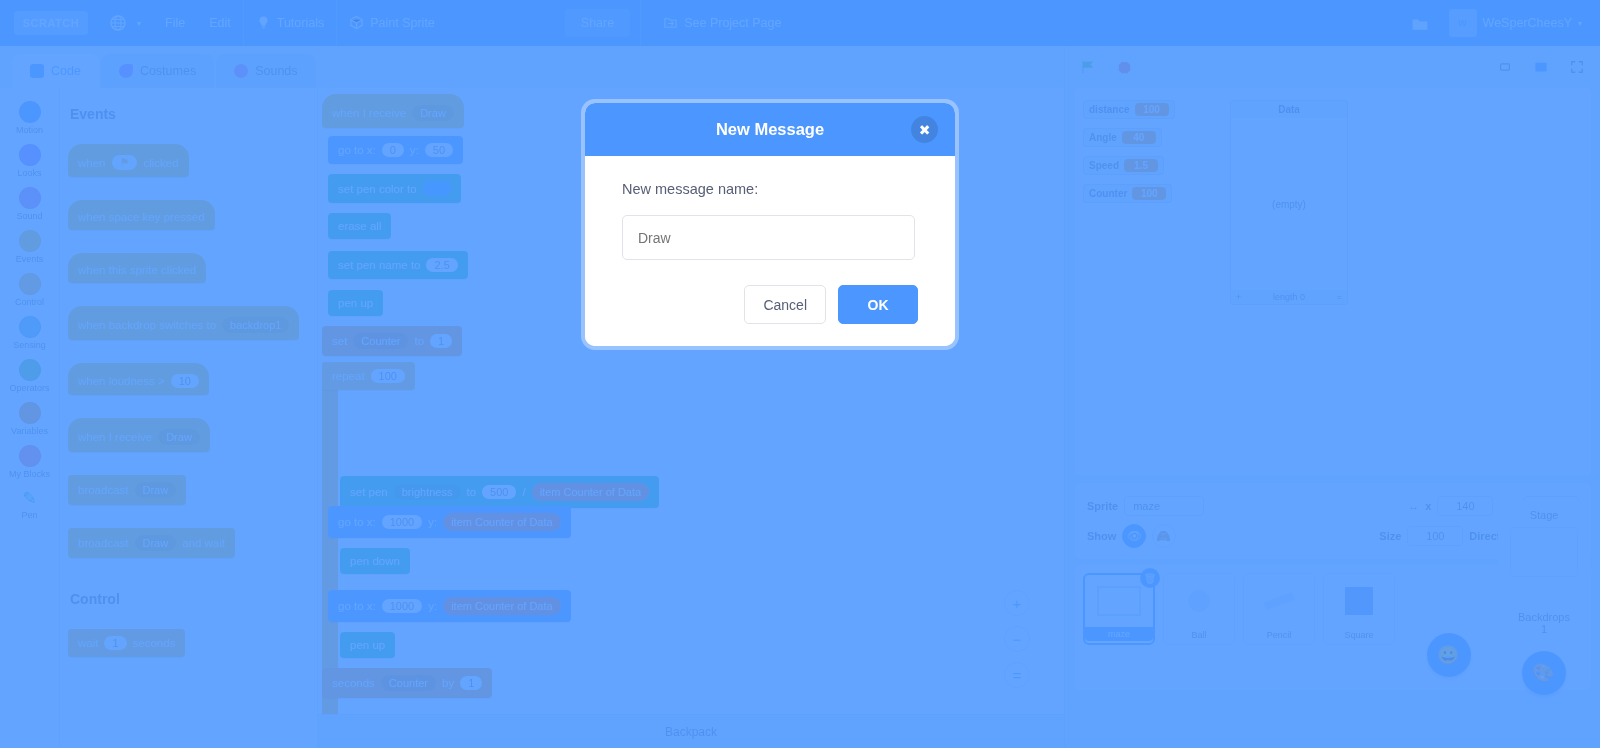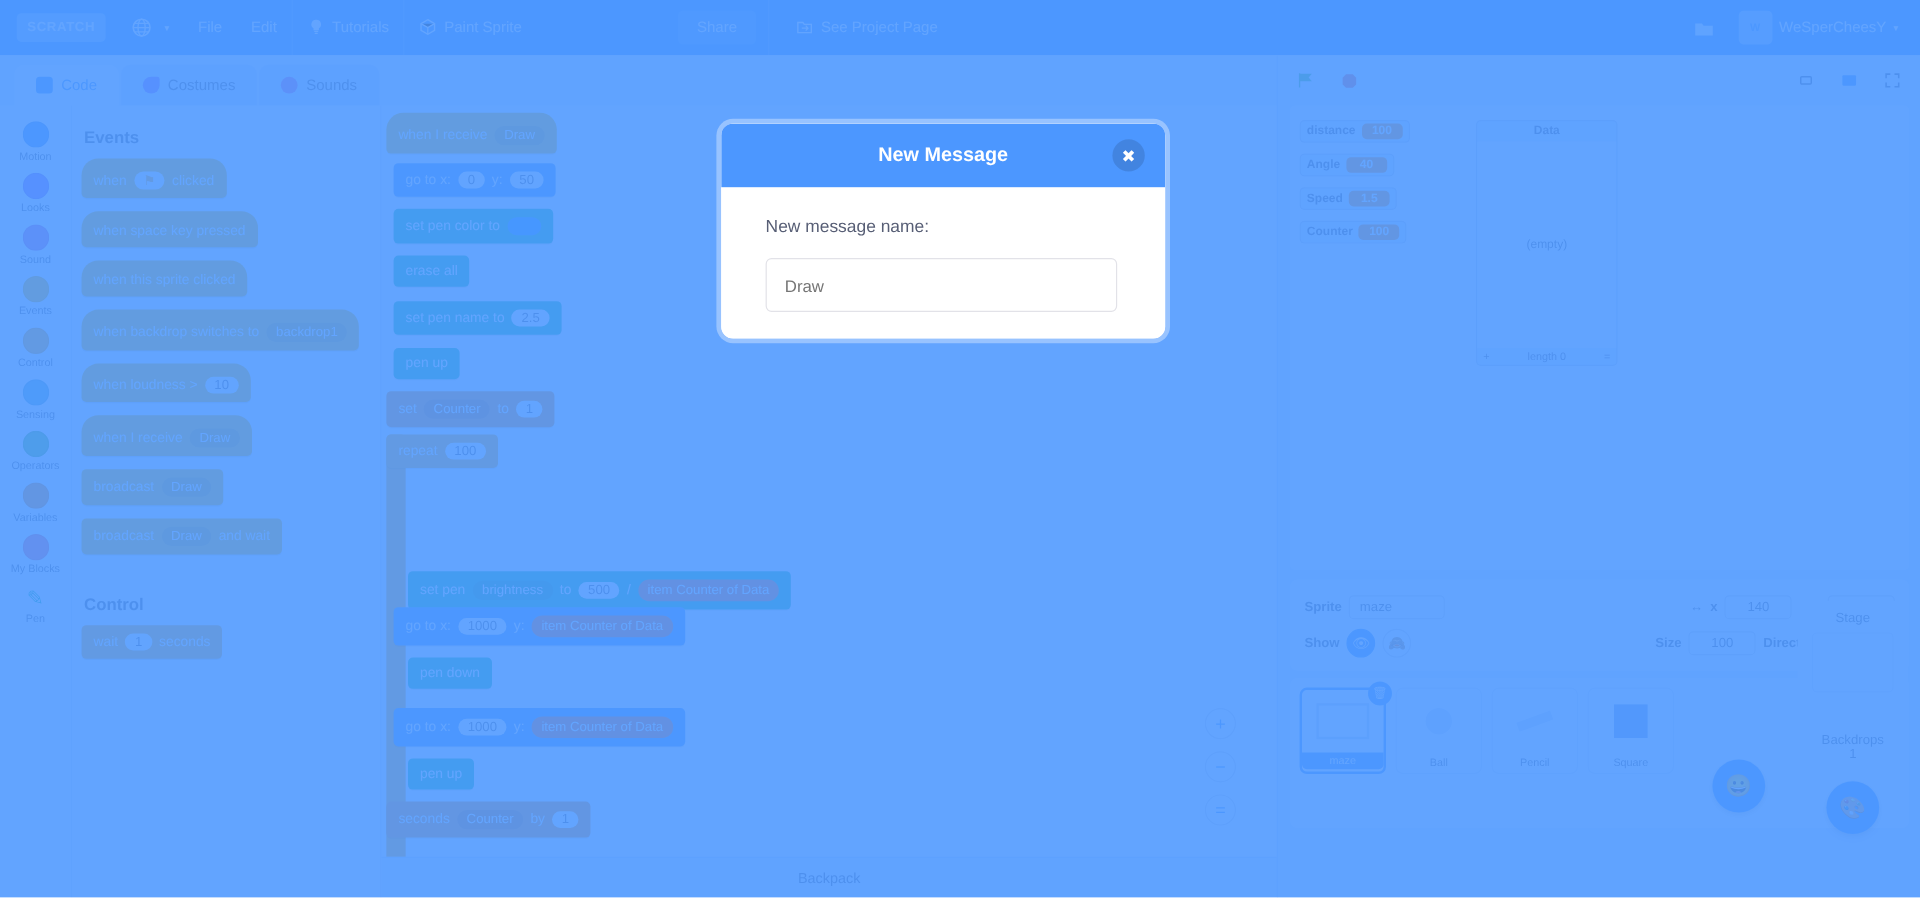--- a/index.html
+++ b/index.html
@@ -79,21 +79,21 @@
 
   
   .palette {
     position: absolute; left: 60px; top: 88px; width: 258px; height: 660px;
     background: #f9f9f9; border-right: 1px solid #e6e8f0; overflow: hidden; padding: 10px 0 0 8px;
   }
   .pal-head { font-size: 14px; font-weight: bold; color: #575e75; margin: 8px 0 10px 2px; }
   .blk {
     display: inline-flex; align-items: center; gap: 6px; color: #fff;
     font-size: 11.5px; border-radius: 4px; padding: 7px 10px; margin-bottom: 11px;
-    box-shadow: 0 1px 0 rgba(0,0,0,.10); position: relative;
+    box-shadow: 0 1px 0 rgba(0,0,0,.10); position: relative; margin-top: 12px;
   }
   .blk.hat { border-radius: 14px 14px 4px 4px; padding-top: 11px; }
   .blk .oval {
     background: rgba(255,255,255,.95); color: #ffab19; border-radius: 9px;
     padding: 1px 8px; font-size: 11px;
   }
   .blk .drop {
     background: rgba(0,0,0,.15); border-radius: 9px; padding: 2px 8px; font-size: 11px;
   }
   .evt { background: #ffbf00; }
@@ -204,21 +204,21 @@
   }
 
   
   #overlay {
     position: absolute; inset: 0; background: #4c97ff; opacity: .88;
   }
 
   
   #modal-layer { position: absolute; inset: 0; display: flex; align-items: flex-start; justify-content: center; }
   .modal {
-    position: absolute; left: 601px; top: 103px; width: 370px;
+    position: absolute; left: 585px; top: 103px; width: 370px;
     border-radius: 10px; overflow: hidden;
     box-shadow: 0 0 0 4px rgba(255,255,255,.35);
     background: #fff;
   }
   .modal-head {
     height: 53px; background: #4c97ff; display: flex; align-items: center; justify-content: center;
     position: relative;
   }
   .modal-title { color: #fff; font-size: 16.5px; font-weight: bold; }
   .modal-close {
@@ -604,17 +604,21 @@
 
   <div id="modal-layer">
     <div class="modal">
       <div class="modal-head">
         <div class="modal-title">New Message</div>
         <div class="modal-close">✖</div>
       </div>
       <div class="modal-body">
         <div class="modal-label">New message name:</div>
         <input class="modal-input" type="text" placeholder="Draw" style="">
+        <div class="modal-actions">
+          <div class="btn btn-cancel">Cancel</div>
+          <div class="btn btn-ok">OK</div>
+        </div>
       </div>
     </div>
   </div>
 
 </div>
 
 </body></html>

